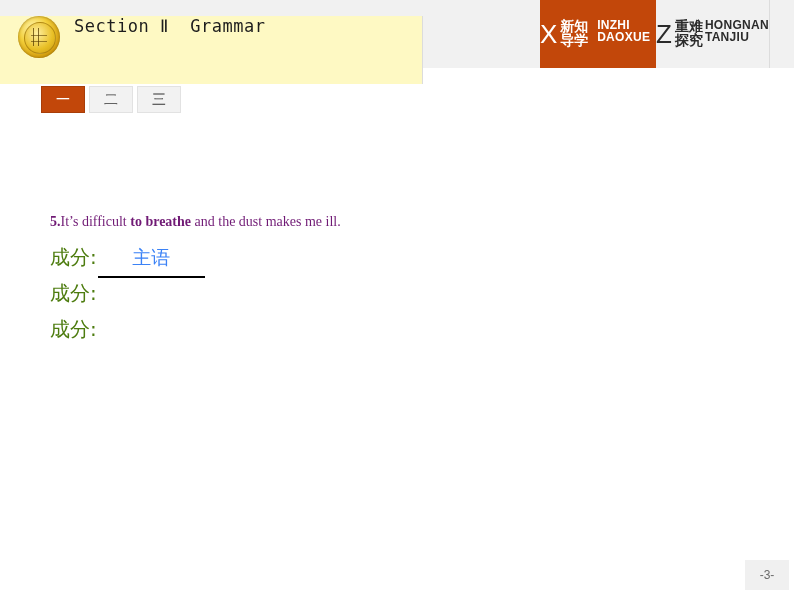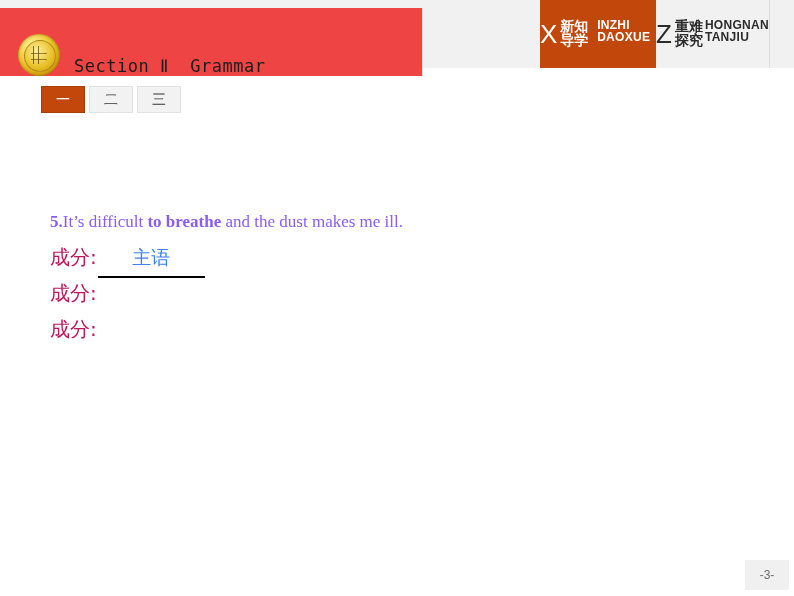--- a/index.html
+++ b/index.html
@@ -19,27 +19,27 @@
   #header {
     position: absolute;
     left: 0; top: 0;
     width: 794px;
     height: 68px;
     background: #f1f1f1;
     border-bottom: 1px solid #ffffff;
   }
   #header-left {
     position: absolute;
-    left: 0; top: 8px;
+    left: 0; top: 16px;
     width: 422px;
     height: 68px;
-    background: #ef4444;
+    background: #fef9c3;
     border-right: 1px solid #dcdcdc;
     display: flex;
-    align-items: flex-end;
+    align-items: flex-start;
   }
   #seal-logo {
     margin-left: 18px;
     width: 42px;
     height: 42px;
     border-radius: 50%;
     background: radial-gradient(circle at 35% 30%, #fff6b0 0%, #f3cf3a 38%, #d9a412 70%, #b8860b 100%);
     box-shadow: inset 0 0 3px rgba(120,85,0,.8);
     position: relative;
     flex: 0 0 auto;
@@ -166,36 +166,36 @@
 
   
   #content {
     position: absolute;
     left: 50px; top: 205px;
     width: 700px;
   }
   .q-block { margin-bottom: 0px; }
   .q-sentence {
     font-family: "Liberation Serif", serif;
-    font-size: 17px;
-    color: #8b5cf6;
+    font-size: 14px;
+    color: #701a75;
     line-height: 34px;
     white-space: nowrap;
   }
   .q-sentence b { font-weight: bold; }
   .q-answer {
     display: flex;
     align-items: baseline;
     line-height: 36px;
     height: 36px;
   }
   .ans-label {
     font-family: "DejaVu Sans", sans-serif;
     font-size: 20px;
-    color: #be185d;
+    color: #4d7c0f;
   }
   .ans-blank {
     border-bottom: 2px solid #000000;
     min-width: 95px;
     text-align: center;
     padding: 0 6px 1px 6px;
     font-family: "DejaVu Sans", sans-serif;
     font-size: 19px;
     color: #3b82f6;
     margin-left: 1px;

